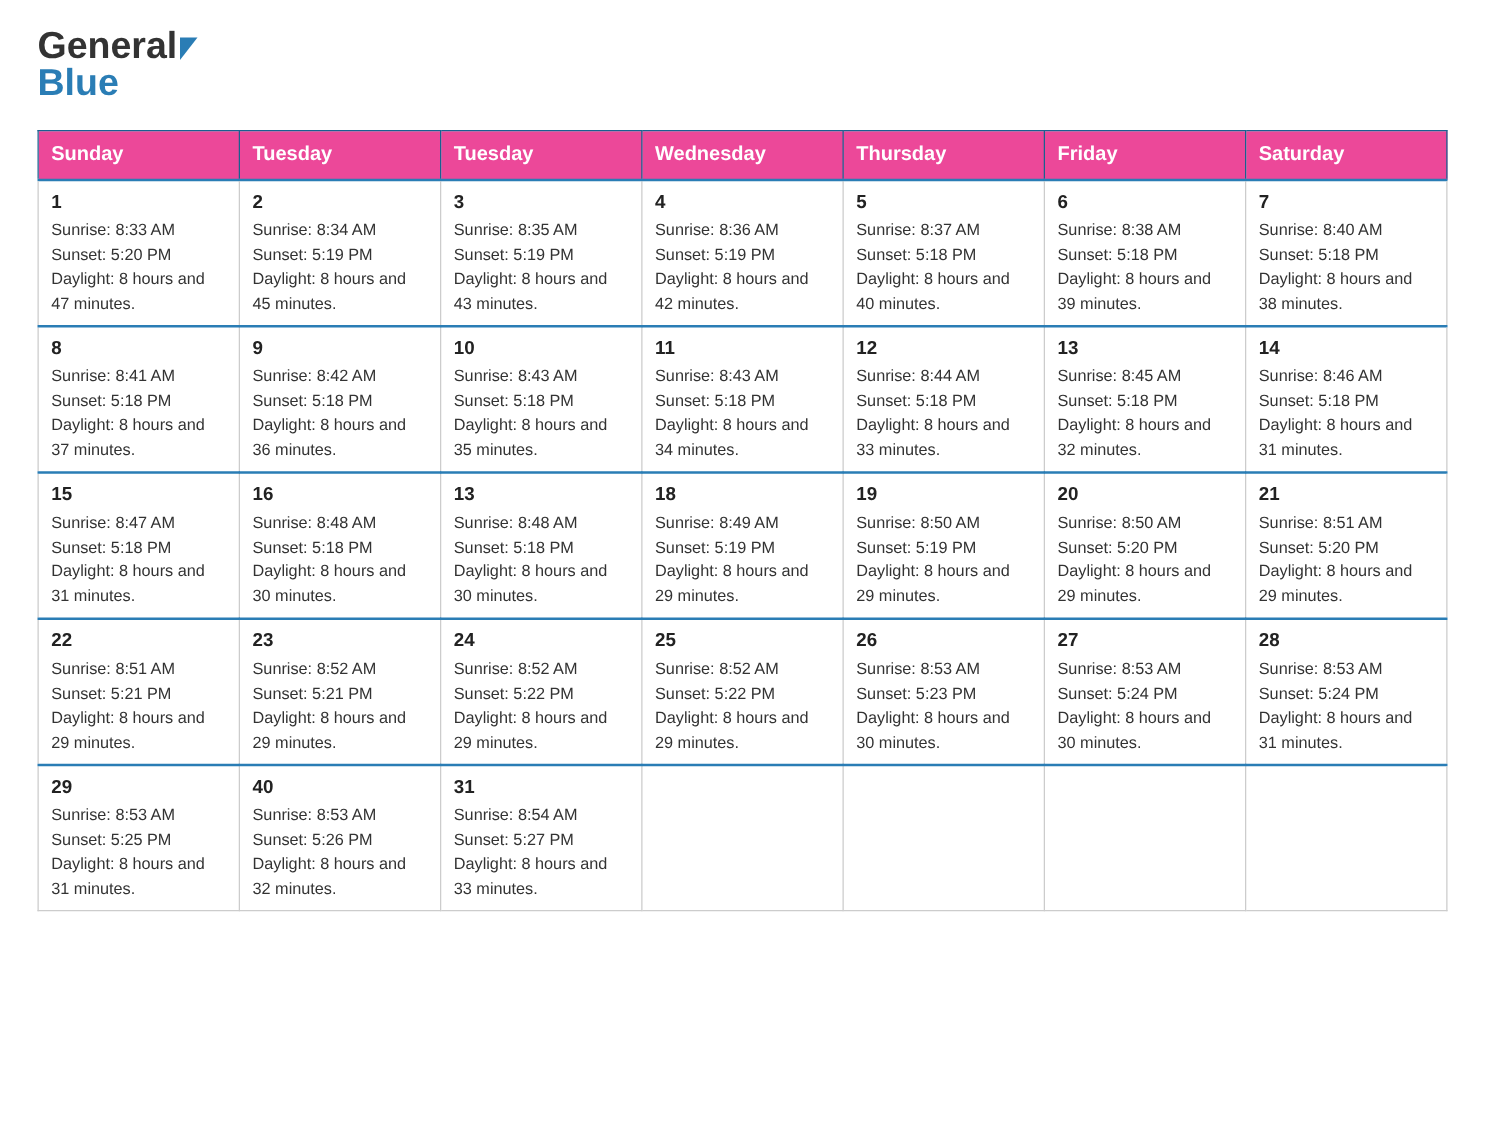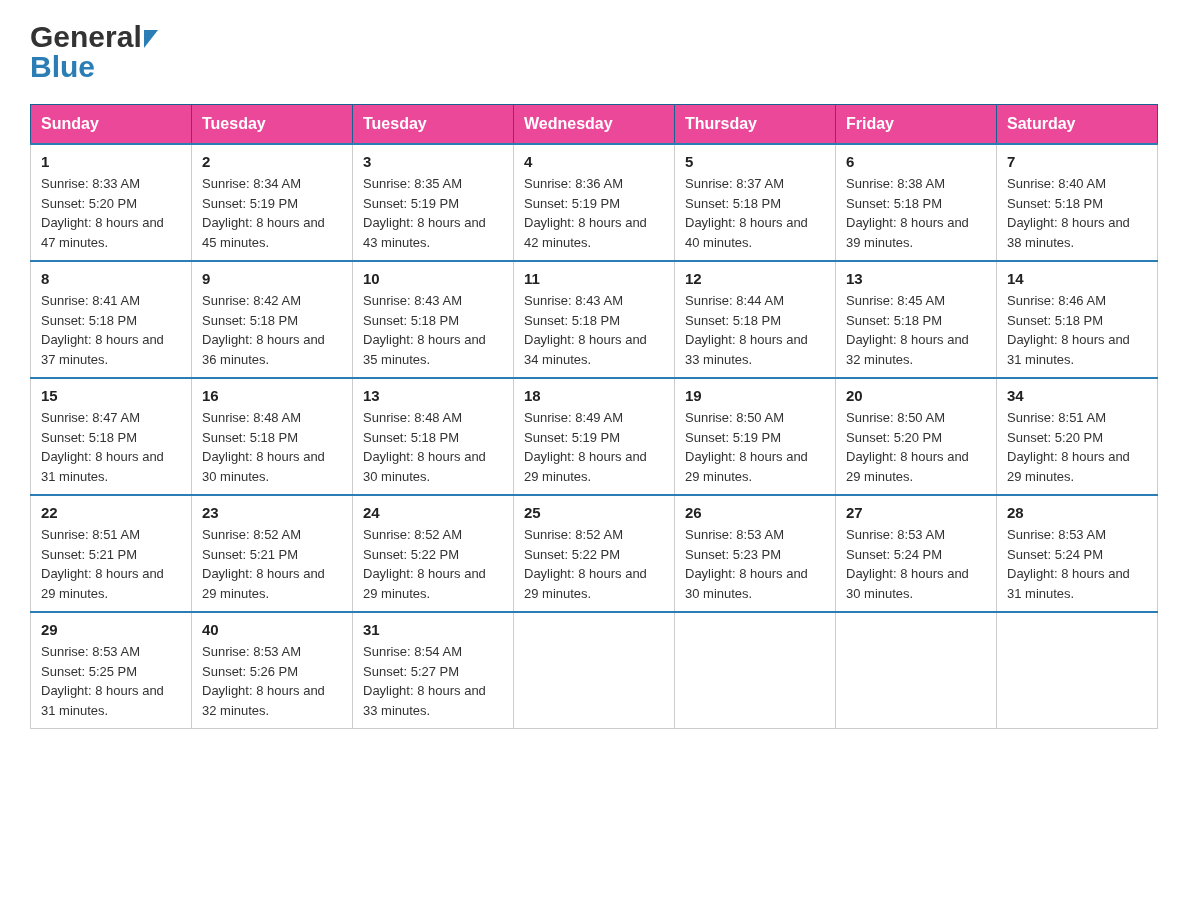--- a/index.html
+++ b/index.html
@@ -204,21 +204,21 @@
         </td>
         <td>
           <span class="day-num">19</span>
           <div class="day-info">Sunrise: 8:50 AM<br>Sunset: 5:19 PM<br>Daylight: 8 hours and 29 minutes.</div>
         </td>
         <td>
           <span class="day-num">20</span>
           <div class="day-info">Sunrise: 8:50 AM<br>Sunset: 5:20 PM<br>Daylight: 8 hours and 29 minutes.</div>
         </td>
         <td>
-          <span class="day-num">34</span>
+          <span class="day-num">21</span>
           <div class="day-info">Sunrise: 8:51 AM<br>Sunset: 5:20 PM<br>Daylight: 8 hours and 29 minutes.</div>
         </td>
       </tr>
       <tr>
         <td>
           <span class="day-num">22</span>
           <div class="day-info">Sunrise: 8:51 AM<br>Sunset: 5:21 PM<br>Daylight: 8 hours and 29 minutes.</div>
         </td>
         <td>
           <span class="day-num">23</span>

